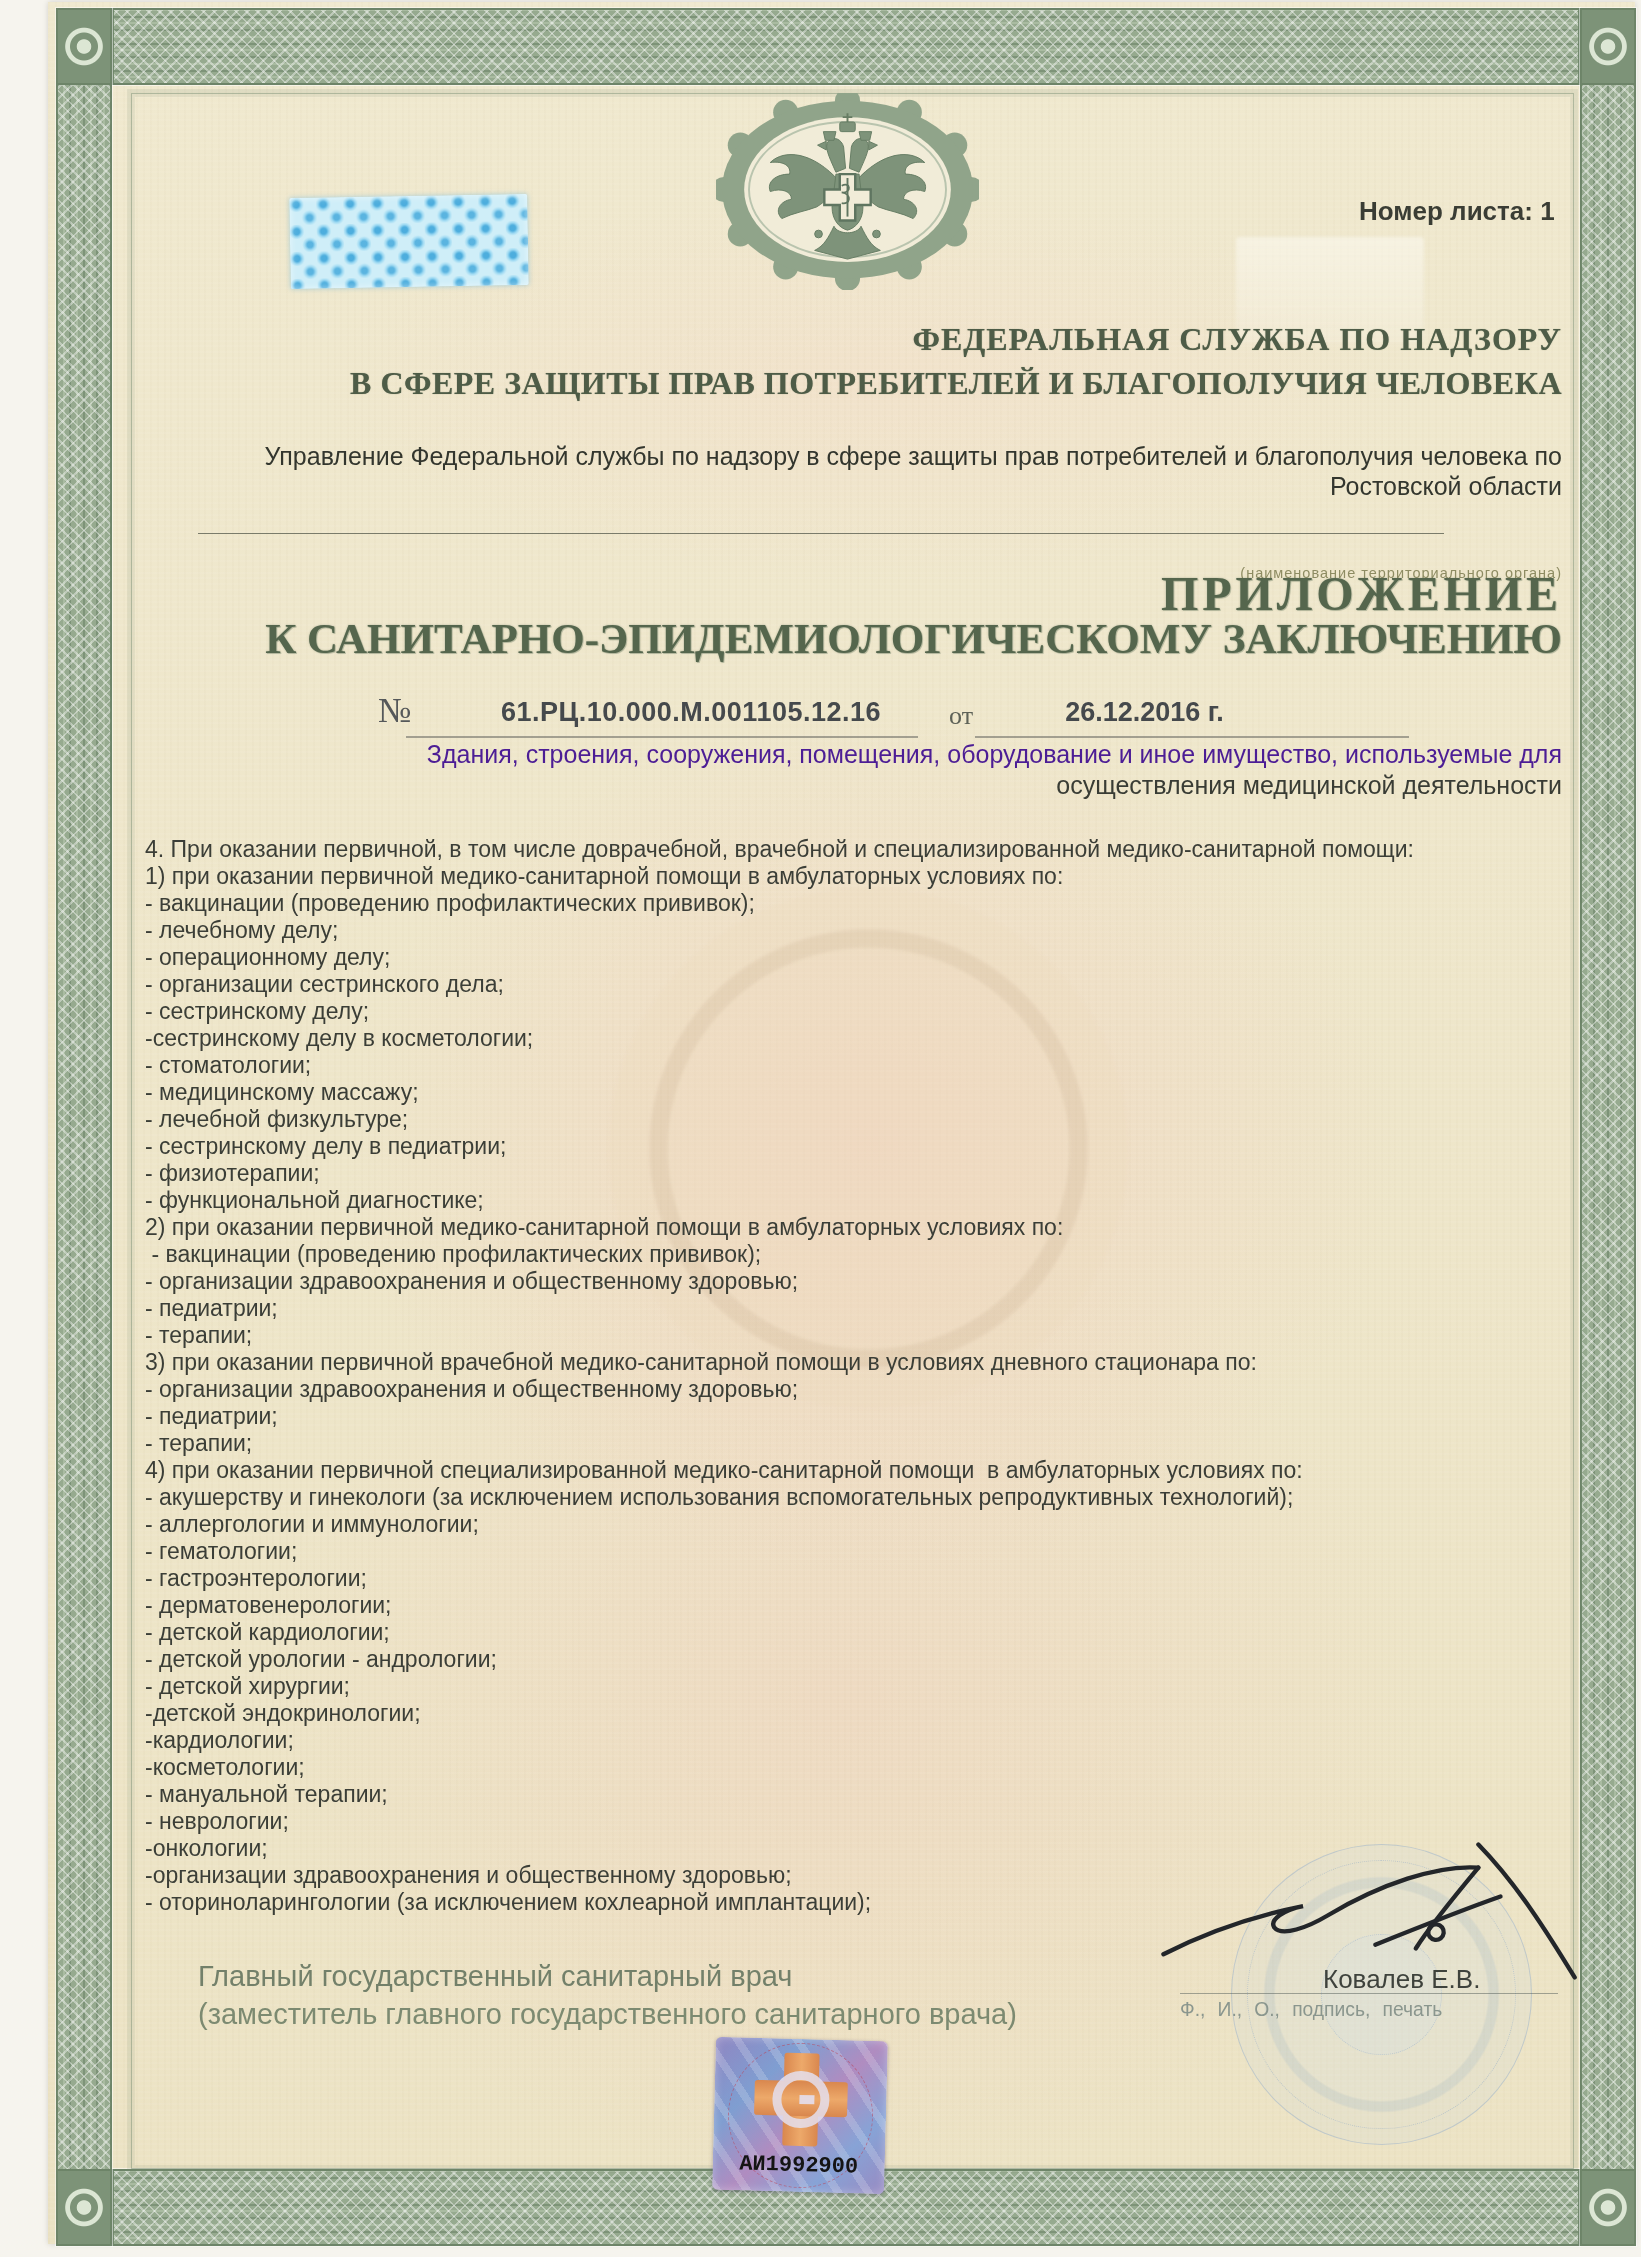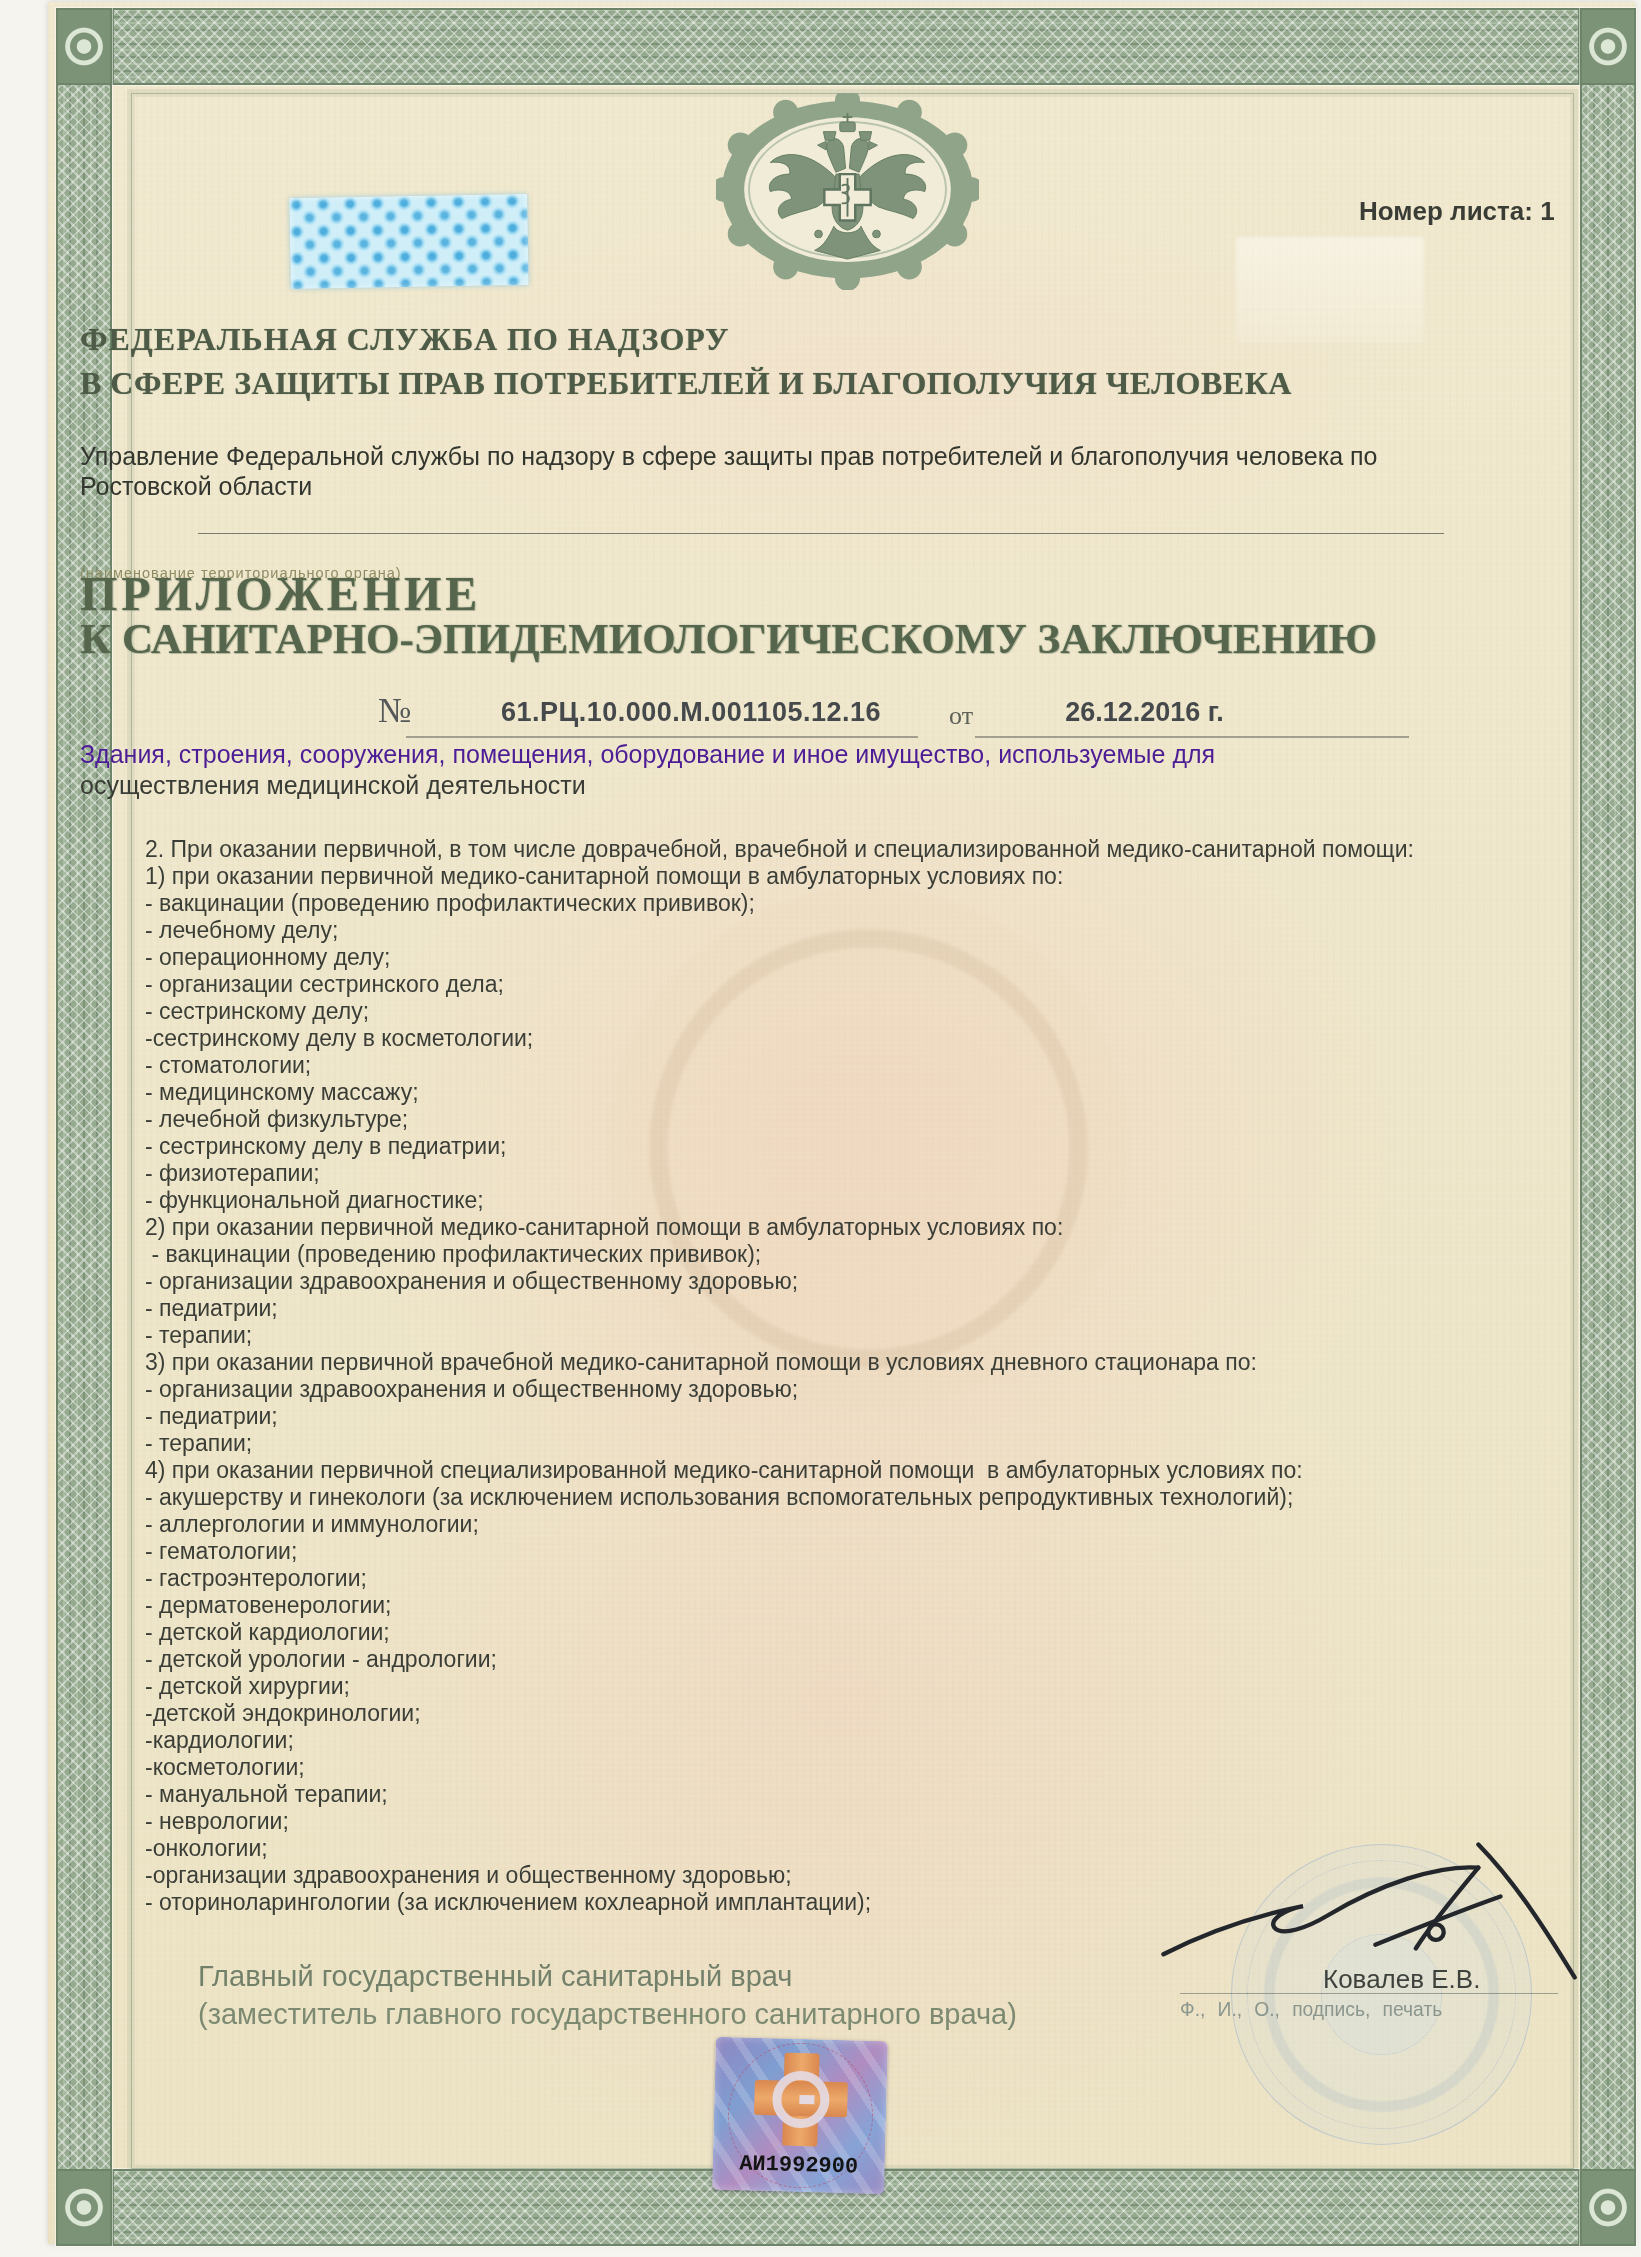--- a/index.html
+++ b/index.html
@@ -57,21 +57,21 @@
 
   
   .faded-stamp{left:1236px;top:237px;width:188px;height:106px;border-radius:3.9px;
     background:linear-gradient(rgba(252,250,242,.55), rgba(252,250,242,.18));
     filter:blur(1.4px);}
 
   
   .emblem{left:716px;top:93px;width:263px;height:197px;}
 
   
-  .ctr{left:80px;width:1506px;text-align:left;}
+  .ctr{left:56px;width:1506px;text-align:right;}
   .sheet-no{left:1359px;top:196px;width:232px;font-size:26px;font-weight:bold;color:#3a3d35;}
   .hdr1{top:321px;font-family:"Liberation Serif",serif;font-weight:bold;font-size:32px;
         letter-spacing:1px;color:#4e5c47;text-shadow:0 0 1px rgba(78,92,71,.55);}
   .hdr2{top:365px;font-family:"Liberation Serif",serif;font-weight:bold;font-size:32px;
         letter-spacing:0.5px;color:#4e5c47;text-shadow:0 0 1px rgba(78,92,71,.55);}
   .dept1{top:442px;font-size:25px;color:#33362e;}
   .dept2{top:472px;font-size:25px;color:#33362e;}
   .rule{left:198px;top:533px;width:1246px;height:1px;background:rgba(92,96,82,.8);}
   .rule-cap{top:537px;font-size:14.5px;color:#8e8c63;letter-spacing:1px;margin-top:28px;}
   .ttl1{top:566px;font-family:"Liberation Serif",serif;font-weight:bold;font-size:48px;
@@ -207,21 +207,21 @@
   <div class="abs num-val">61.РЦ.10.000.М.001105.12.16</div>
   <div class="abs num-from">от</div>
   <div class="abs num-date">26.12.2016 г.</div>
   <div class="abs uline" style="left:406px;width:512px;"></div>
   <div class="abs uline" style="left:975px;width:434px;"></div>
 
   <div class="abs ctr subj1">Здания, строения, сооружения, помещения, оборудование и иное имущество, используемые для</div>
   <div class="abs ctr subj2">осуществления медицинской деятельности</div>
 
   <div class="abs body-lines">
-    <div class="body-line">2. При оказании первичной, в том числе доврачебной, врачебной и специализированной медико-санитарной помощи:</div>
+    <div class="body-line">4. При оказании первичной, в том числе доврачебной, врачебной и специализированной медико-санитарной помощи:</div>
     <div class="body-line">1) при оказании первичной медико-санитарной помощи в амбулаторных условиях по:</div>
     <div class="body-line">- вакцинации (проведению профилактических прививок);</div>
     <div class="body-line">- лечебному делу;</div>
     <div class="body-line">- операционному делу;</div>
     <div class="body-line">- организации сестринского дела;</div>
     <div class="body-line">- сестринскому делу;</div>
     <div class="body-line">-сестринскому делу в косметологии;</div>
     <div class="body-line">- стоматологии;</div>
     <div class="body-line">- медицинскому массажу;</div>
     <div class="body-line">- лечебной физкультуре;</div>

